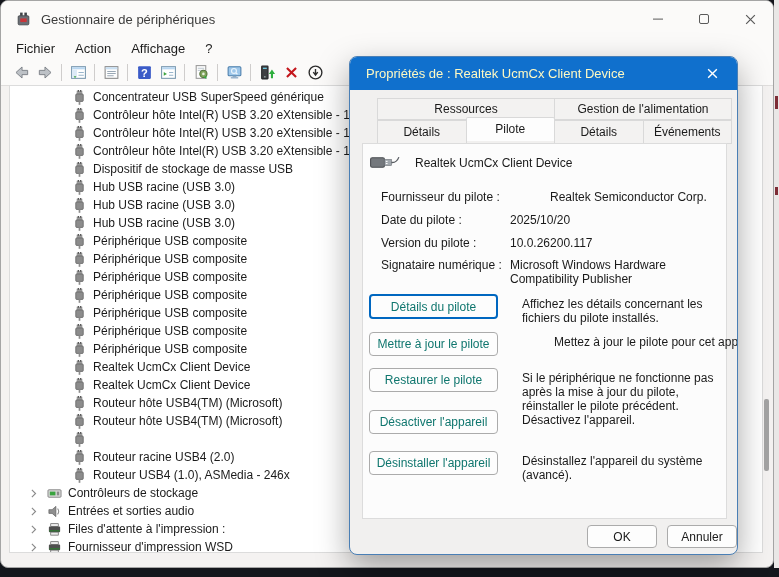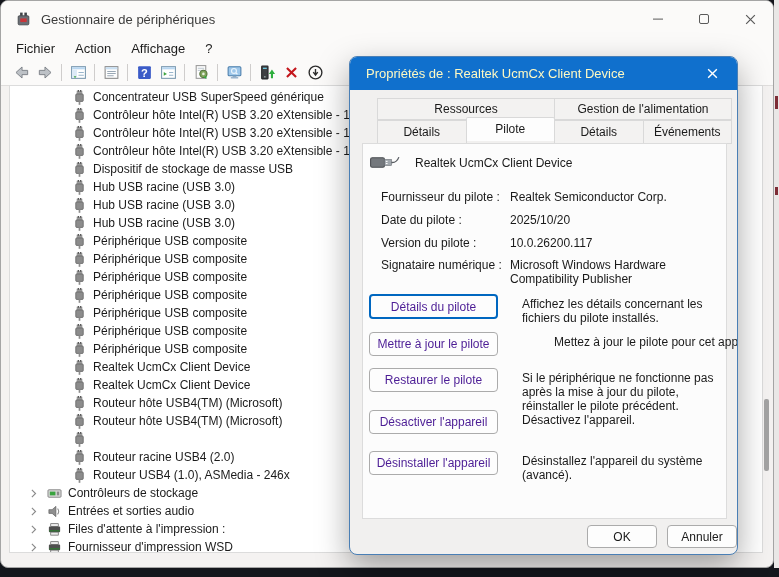--- a/index.html
+++ b/index.html
@@ -63,25 +63,25 @@
   .tab-content { position:absolute; left:12px; top:86px; width:365px; height:376px;
     background:#fcfcfc; border:1px solid #dcdcdc; z-index:1; }
 
   .device-row { position:absolute; left:6px; top:8px; display:flex; align-items:center; }
   .device-row .dev-icon { width:32px; height:22px; margin-right:14px; display:inline-flex; }
   .device-name { font-size:12px; color:#1a1a1a; }
 
   .field-row { position:absolute; left:18px; display:flex; }
   .field-label { width:129px; font-size:12px; color:#1a1a1a; flex:none; }
   .field-value { font-size:12px; color:#1a1a1a; width:218px; line-height:14px; }
-  .f0 { top:46px; } .f1 { top:69px; } .f2 { top:92px; } .f3 { top:114px; }
+  .f0 { top:46px;gap:40px; } .f1 { top:69px; } .f2 { top:92px; } .f3 { top:114px; }
 
   .action-row { position:absolute; left:6px; display:flex; align-items:flex-start; }
   .a0 { top:150px; } .a1 { top:188px;gap:32px; } .a2 { top:224px; } .a3 { top:266px; } .a4 { top:307px; }
-  .action-btn { width:129px; height:24px; font-size:12px; color:#4c1d95; background:#fdfdfd;
+  .action-btn { width:129px; height:24px; font-size:12px; color:#0f766e; background:#fdfdfd;
     border:1px solid #ababab; border-radius:4px; flex:none; font-family:"Liberation Sans",sans-serif; }
   .action-btn.focused { border:2px solid #0067c0; height:25px; }
   .action-desc { margin-left:24px; width:212px; font-size:12px; color:#1a1a1a; line-height:14px; padding-top:3px; }
 
   .dlg-footer { position:absolute; left:0; right:0; bottom:0; height:37px; }
   .dlg-btn { position:absolute; top:8px; width:70px; height:23px; font-size:12px; color:#1a1a1a;
     background:#fdfdfd; border:1px solid #ababab; border-radius:4px; font-family:"Liberation Sans",sans-serif; }
   .btn-ok { left:237px; } .btn-cancel { left:317px; }
 </style>
 </head>

